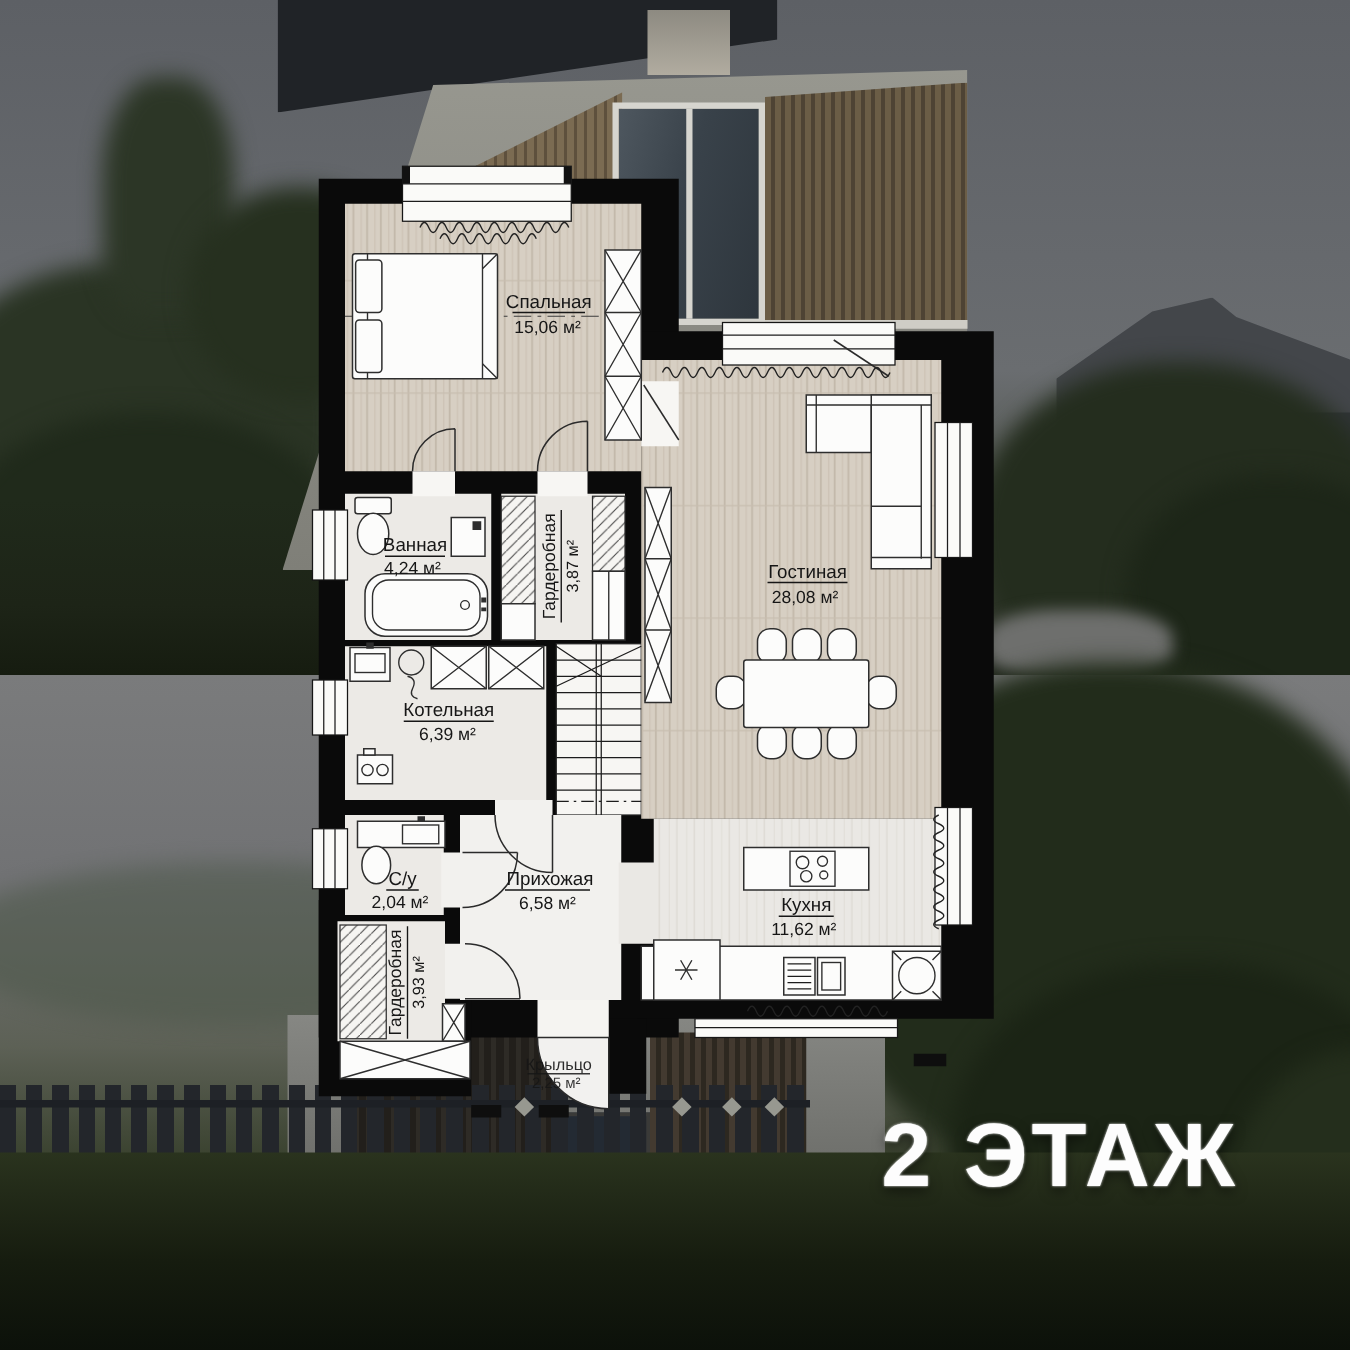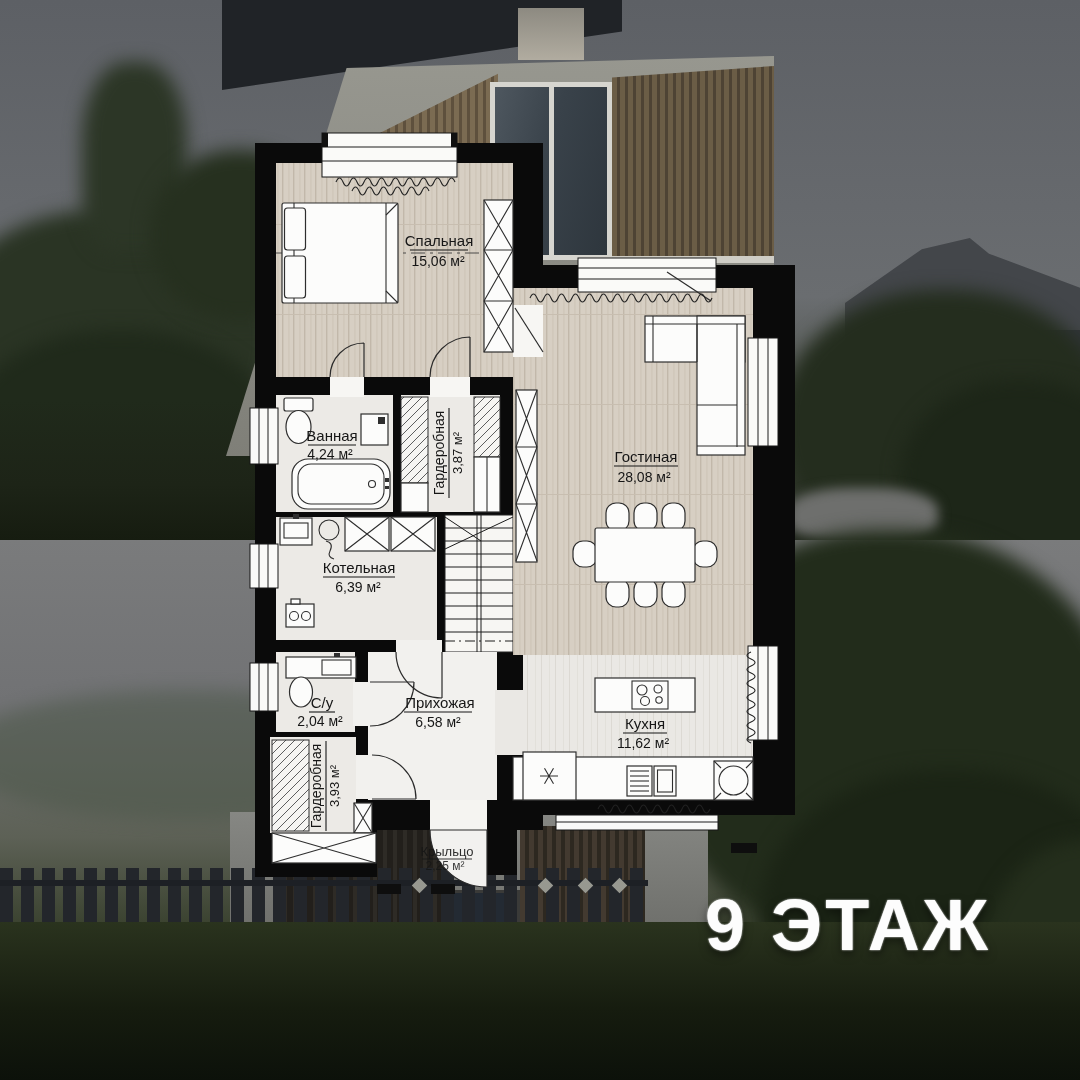--- a/index.html
+++ b/index.html
@@ -407,14 +407,14 @@
       <text class="rname" x="645" y="729">Кухня</text>
       <line class="ul" x1="623" y1="733" x2="667" y2="733"></line>
       <text class="rarea" x="643" y="748">11,62 м²</text>
 
       <text class="pname" x="447" y="856">Крыльцо</text>
       <line class="ul" x1="422" y1="859" x2="472" y2="859" opacity="0.85"></line>
       <text class="parea" x="445" y="870">2,25 м²</text>
     </g>
   </svg>
 
-  <div id="floor-label">9 ЭТАЖ</div>
+  <div id="floor-label">2 ЭТАЖ</div>
 </div>
 
 </body></html>

